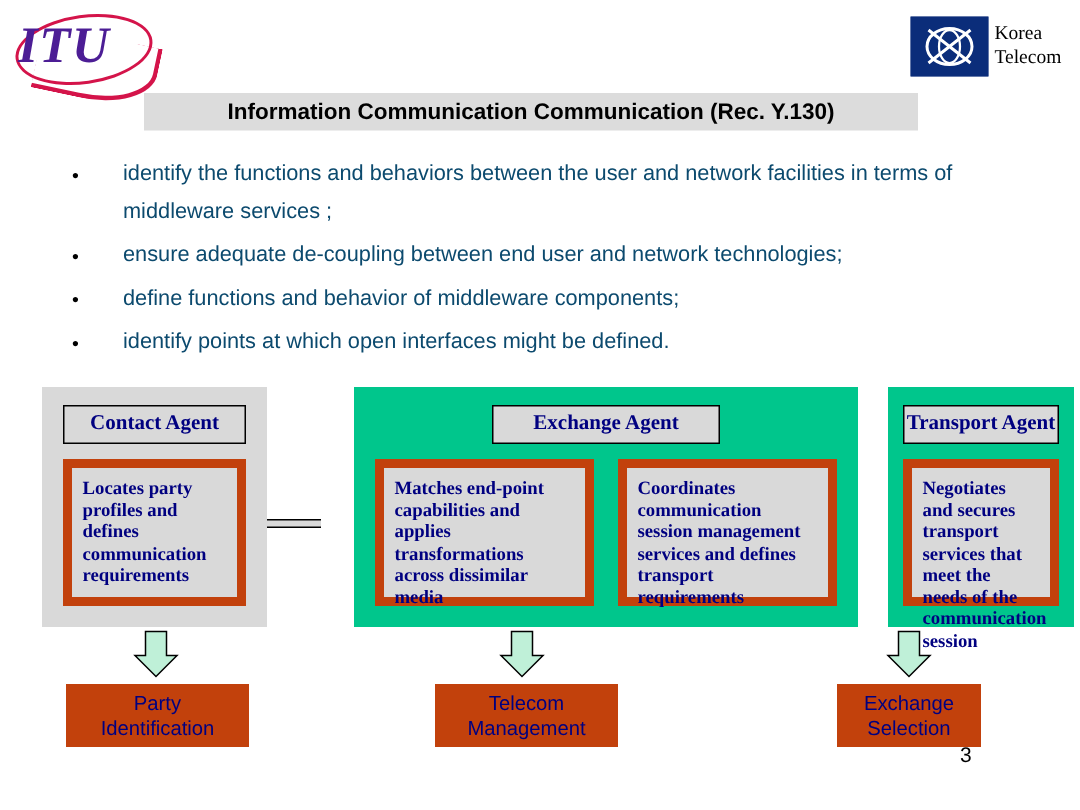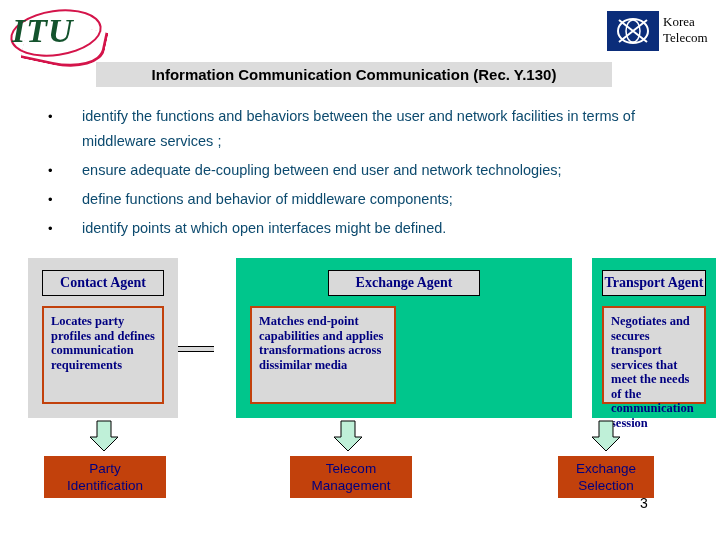--- a/index.html
+++ b/index.html
@@ -24,21 +24,21 @@
     height: 66px;
   }
   #itu-logo .itu-text {
     position: absolute;
     left: 4px;
     top: 8px;
     font-family: "Liberation Serif", serif;
     font-weight: bold;
     font-style: italic;
     font-size: 34px;
-    color: #14532d;
+    color: #4c1d95;
     letter-spacing: 1px;
   }
   #itu-logo .ellipse {
     position: absolute;
     left: 2px;
     top: 6px;
     width: 88px;
     height: 42px;
     border: 2px solid #d4144a;
     border-radius: 50%;
@@ -170,21 +170,21 @@
   }
   .title-contact { left: 14px; width: 122px; }
   .title-exchange { left: 92px; width: 152px; }
   .title-transport { left: 10px; width: 104px; }
 
   .agent-box {
     position: absolute;
     top: 48px;
     height: 98px;
     background: #d9d9d9;
-    border: 2px solid #c2410c;
+    border: 6px solid #c2410c;
     box-sizing: border-box;
     padding: 6px 7px;
     font-family: "Liberation Serif", serif;
     font-weight: bold;
     font-size: 12.5px;
     line-height: 14.5px;
     color: #000080;
   }
   .box-contact { left: 14px; width: 122px; }
   .box-exchange-1 { left: 14px; width: 146px; }
@@ -293,20 +293,21 @@
   <div class="connector conn-right"></div>
 
   <div class="agent-panel gray panel-contact">
     <div class="agent-title title-contact">Contact Agent</div>
     <div class="agent-box box-contact">Locates party profiles and defines communication requirements</div>
   </div>
 
   <div class="agent-panel green panel-exchange">
     <div class="agent-title title-exchange">Exchange Agent</div>
     <div class="agent-box box-exchange-1">Matches end-point capabilities and applies transformations across dissimilar media</div>
+    <div class="agent-box box-exchange-2">Coordinates communication session management services and defines transport requirements</div>
   </div>
 
   <div class="agent-panel green panel-transport">
     <div class="agent-title title-transport">Transport Agent</div>
     <div class="agent-box box-transport">Negotiates and secures transport services that meet the needs of the communication session</div>
   </div>
 </div>
 
 <div class="down-arrow arrow-1">
   <svg width="32" height="32" viewBox="0 0 32 32" aria-hidden="true">

